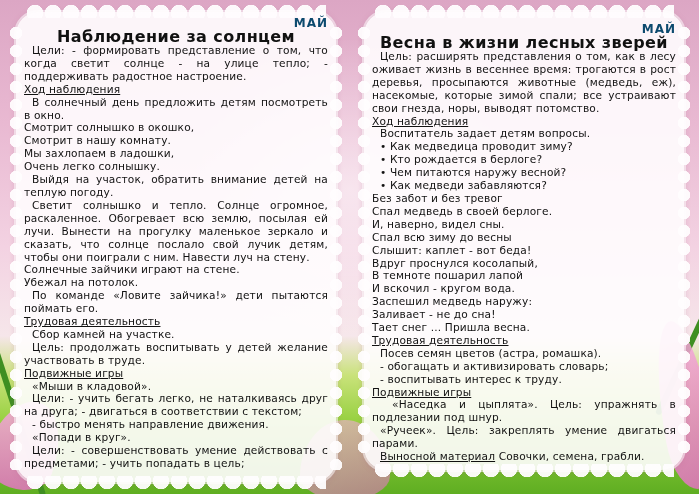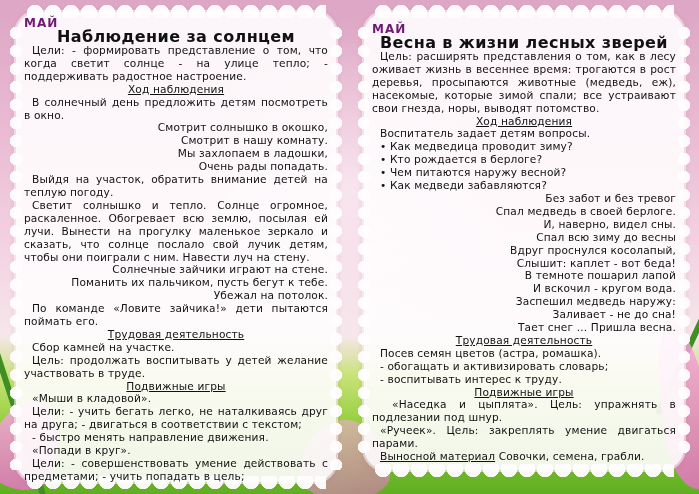--- a/index.html
+++ b/index.html
@@ -27,25 +27,25 @@
   .scallop-top { top:-8px; }
   .scallop-bot { bottom:-8px; transform:scaleY(-1); }
   .scallop-l, .scallop-r {
     position:absolute; top:12px; bottom:12px; width:12px;
     background: radial-gradient(circle at 6px 9px, rgba(255,253,254,0.95) 6px, transparent 6.5px);
     background-size:12px 18px; background-repeat:repeat-y;
   }
   .scallop-l { left:-6px; }
   .scallop-r { right:-6px; }
   .content { position:relative; padding:4px 8px 0 8px; font-size:10.6px; line-height:12.9px; color:#111; letter-spacing:0.15px; }
-  .month { color:#701a75; font-weight:bold; text-align:left; font-size:12px; line-height:14px; letter-spacing:1px; }
+  .month { color:#0c4a6e; font-weight:bold; text-align:right; font-size:12px; line-height:14px; letter-spacing:1px; }
   .title { font-weight:bold; text-align:center; font-size:16px; line-height:14px; letter-spacing:0.4px; }
-  .sec { text-align:center; text-decoration:underline; }
+  .sec { text-align:left; text-decoration:underline; }
   .j { text-align:justify; }
-  .c { text-align:right; }
+  .c { text-align:left; }
   .ind { text-indent:8px; }
   .u { text-decoration:underline; }
   p { margin:0; }
 </style>
 </head>
 <body>
 
 <div class="bg-glow"></div>
 <div class="stem" style="left:14px;top:330px;height:170px;transform:rotate(-18deg);"></div>
 <div class="flower" style="left:-10px;top:400px;width:70px;height:90px;transform:rotate(20deg);"></div>
@@ -60,25 +60,24 @@
   <div class="scallop-r"></div>
   <div class="content">
     <p class="month">МАЙ</p>
     <p class="title">Наблюдение за солнцем</p>
     <p class="j ind">Цели: - формировать представление о том, что когда светит солнце - на улице тепло; - поддерживать радостное настроение.</p>
     <p class="sec">Ход наблюдения</p>
     <p class="j ind">В солнечный день предложить детям посмотреть в окно.</p>
     <p class="c">Смотрит солнышко в окошко,</p>
     <p class="c">Смотрит в нашу комнату.</p>
     <p class="c">Мы захлопаем в ладошки,</p>
-    <p class="c">Очень рады попадать.</p>
+    <p class="c">Очень легко солнышку.</p>
     <p class="j ind">Выйдя на участок, обратить внимание детей на теплую погоду.</p>
     <p class="j ind">Светит солнышко и тепло. Солнце огромное, раскаленное. Обогревает всю землю, посылая ей лучи. Вынести на прогулку маленькое зеркало и сказать, что солнце послало свой лучик детям, чтобы они поиграли с ним. Навести луч на стену.</p>
     <p class="c">Солнечные зайчики играют на стене.</p>
-    <p class="c">Поманить их пальчиком, пусть бегут к тебе.</p>
     <p class="c">Убежал на потолок.</p>
     <p class="j ind">По команде «Ловите зайчика!» дети пытаются поймать его.</p>
     <p class="sec">Трудовая деятельность</p>
     <p class="ind">Сбор камней на участке.</p>
     <p class="j ind">Цель: продолжать воспитывать у детей желание участвовать в труде.</p>
     <p class="sec">Подвижные игры</p>
     <p class="ind">«Мыши в кладовой».</p>
     <p class="j ind">Цели: - учить бегать легко, не наталкиваясь друг на друга; - двигаться в соответствии с текстом;</p>
     <p class="ind">- быстро менять направление движения.</p>
     <p class="ind">«Попади в круг».</p>
@@ -99,22 +98,22 @@
     <p class="sec">Ход наблюдения</p>
     <p class="ind">Воспитатель задает детям вопросы.</p>
     <p class="ind">• <span>Как медведица проводит зиму?</span></p>
     <p class="ind">• <span>Кто рождается в берлоге?</span></p>
     <p class="ind">• <span>Чем питаются наружу весной?</span></p>
     <p class="ind">• <span>Как медведи забавляются?</span></p>
     <p class="c">Без забот и без тревог</p>
     <p class="c">Спал медведь в своей берлоге.</p>
     <p class="c">И, наверно, видел сны.</p>
     <p class="c">Спал всю зиму до весны</p>
+    <p class="c">Слышит: каплет - вот беда!</p>
     <p class="c">Вдруг проснулся косолапый,</p>
-    <p class="c">Слышит: каплет - вот беда!</p>
     <p class="c">В темноте пошарил лапой</p>
     <p class="c">И вскочил - кругом вода.</p>
     <p class="c">Заспешил медведь наружу:</p>
     <p class="c">Заливает - не до сна!</p>
     <p class="c">Тает снег ... Пришла весна.</p>
     <p class="sec">Трудовая деятельность</p>
     <p class="ind">Посев семян цветов (астра, ромашка).</p>
     <p class="ind">- обогащать и активизировать словарь;</p>
     <p class="ind">- воспитывать интерес к труду.</p>
     <p class="sec">Подвижные игры</p>

